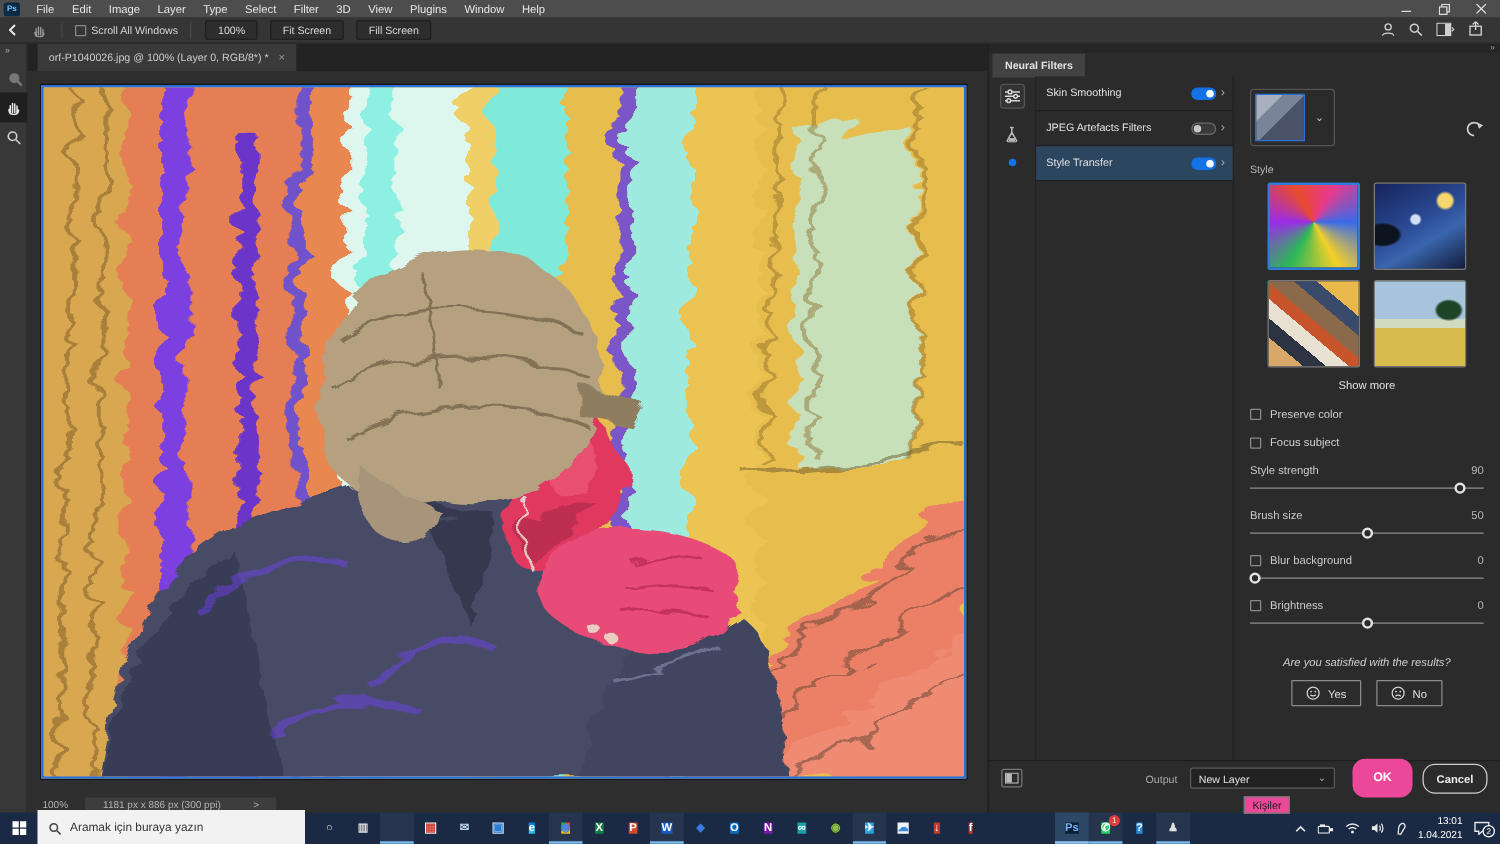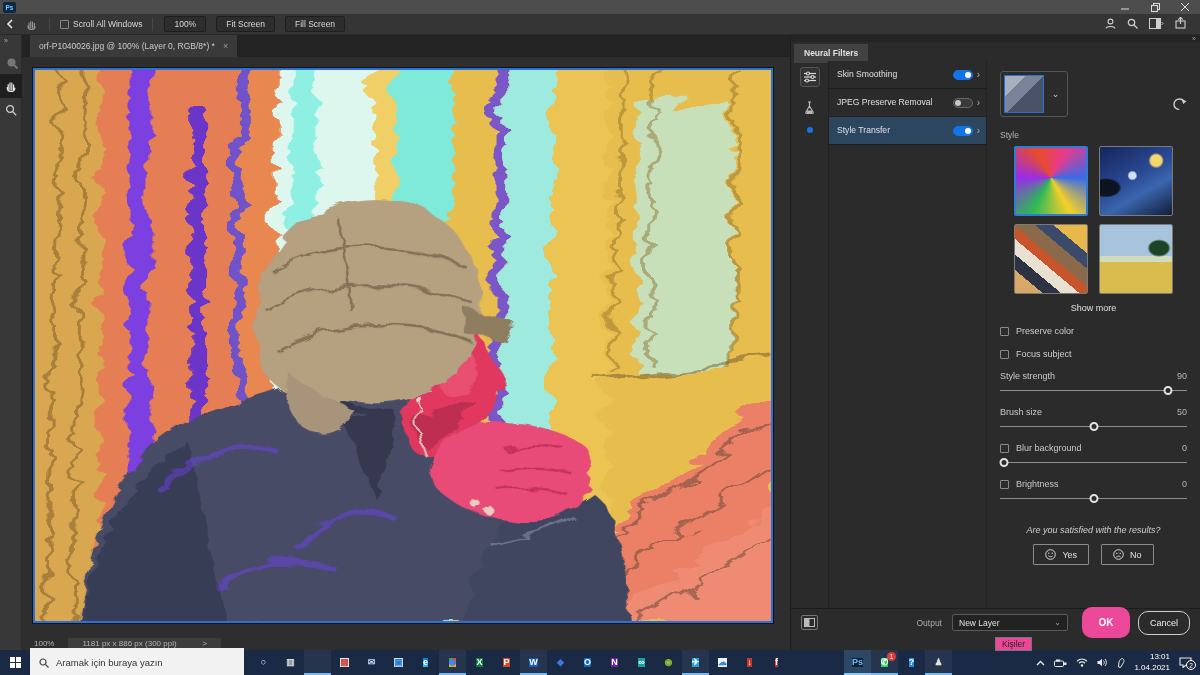--- a/index.html
+++ b/index.html
@@ -81,21 +81,21 @@
   .fb-q{font-size:9px;font-style:italic;color:#cfcfcf;}
   .fb-btns{margin-top:9px;display:flex;justify-content:center;gap:12px;}
   .fb-btn{display:flex;align-items:center;gap:6px;border:1px solid #8a8a8a;border-radius:1px;padding:4px 11px;font-size:9px;color:#e0e0e0;background:transparent;}
   .panel-footer{position:absolute;left:0;right:0;bottom:14px;height:28px;border-top:1px solid #1c1c1c;display:flex;align-items:center;padding:0 10px;gap:8px;background:#2b2b2b;}
   .split-btn{width:17px;height:15px;border:1px solid #777;border-radius:2px;display:flex;align-items:center;justify-content:center;}
   .ftr-spacer{flex:1;}
   .out-label{font-size:8.5px;color:#aaa;margin-right:2px;}
   .dropdown{width:116px;height:17px;background:#222;border:1px solid #5a5a5a;border-radius:2px;display:flex;align-items:center;padding:0 6px;font-size:8.5px;color:#e0e0e0;}
   .dd-chev{margin-left:auto;color:#aaa;font-size:8px;}
   .btn-ok{width:48px;height:31px;border-radius:10px;background:#ec4899;color:#fff;font-size:10px;font-weight:bold;display:flex;align-items:center;justify-content:center;margin-left:6px;}
-  .btn-cancel{width:52px;height:24px;border-radius:10px;border:1.5px solid #cfcfcf;color:#ececec;font-size:9px;font-weight:normal;display:flex;align-items:center;justify-content:center;background:transparent;}
+  .btn-cancel{width:52px;height:24px;border-radius:10px;border:1.5px solid #cfcfcf;color:#ececec;font-size:9px;font-weight:bold;display:flex;align-items:center;justify-content:center;background:transparent;}
   
   .tooltip{position:absolute;left:995px;top:637px;background:#ec4899;border:1px solid #767676;color:#222;font-size:8.5px;padding:1px 6px;z-index:60;}
   
   .taskbar{position:absolute;left:0;top:650px;width:1200px;height:25px;background:#1b2a44;display:flex;align-items:center;z-index:50;color:#e8e8e8;}
   .start{width:30px;height:25px;display:flex;align-items:center;justify-content:center;}
   .winlogo{display:grid;grid-template-columns:5px 5px;grid-template-rows:5px 5px;gap:1px;}
   .winlogo span{background:#fff;}
   .searchbox{width:214px;height:29px;background:#f2f2f2;display:flex;align-items:center;gap:7px;padding-left:9px;font-size:9.5px;color:#333;margin-right:6px;}
   .tb-icons{display:flex;height:25px;}
   .tb{width:27px;height:25px;display:flex;align-items:center;justify-content:center;position:relative;}
@@ -110,20 +110,35 @@
   .ac-wrap{position:relative;}
   .ac-badge{position:absolute;right:-4px;bottom:-2px;width:10px;height:10px;border-radius:50%;background:#1b2a44;border:1px solid #fff;color:#fff;font-size:6.5px;display:flex;align-items:center;justify-content:center;}
 </style>
 </head>
 <body>
 
 <div id="screen">
 
   <div class="menubar">
     <span class="ps-logo">Ps</span>
+    <div class="menus">
+
+    <span class="menu-item">File</span>
+        <span class="menu-item">Edit</span>
+        <span class="menu-item">Image</span>
+        <span class="menu-item">Layer</span>
+        <span class="menu-item">Type</span>
+        <span class="menu-item">Select</span>
+        <span class="menu-item">Filter</span>
+        <span class="menu-item">3D</span>
+        <span class="menu-item">View</span>
+        <span class="menu-item">Plugins</span>
+        <span class="menu-item">Window</span>
+        <span class="menu-item">Help</span>
+      </div>
     <div class="win-controls">
       <span class="win-btn">
           <svg width="8" height="8">
             <line x1="0" y1="6" x2="8" y2="6" stroke="#ddd" stroke-width="1"></line>
           </svg>
         </span>
       <span class="win-btn">
           <svg width="9" height="9">
             <rect x="2.5" y="0.5" width="6" height="6" fill="none" stroke="#ddd"></rect>
             <rect x="0.5" y="2.5" width="6" height="6" fill="#4d4d4d" stroke="#ddd"></rect>
@@ -310,21 +325,21 @@
         </div>
         <div class="filterlist">
 
             <div class="filter-row">
               <span class="filter-label">Skin Smoothing</span>
               <span class="toggle enabled"></span>
               <span class="chev">›</span>
             </div>
 
             <div class="filter-row">
-              <span class="filter-label">JPEG Preserve Removal</span>
+              <span class="filter-label">JPEG Artefacts Filters</span>
               <span class="toggle"></span>
               <span class="chev">›</span>
             </div>
 
             <div class="filter-row selected">
               <span class="filter-label">Style Transfer</span>
               <span class="toggle enabled"></span>
               <span class="chev">›</span>
             </div>
           </div>

